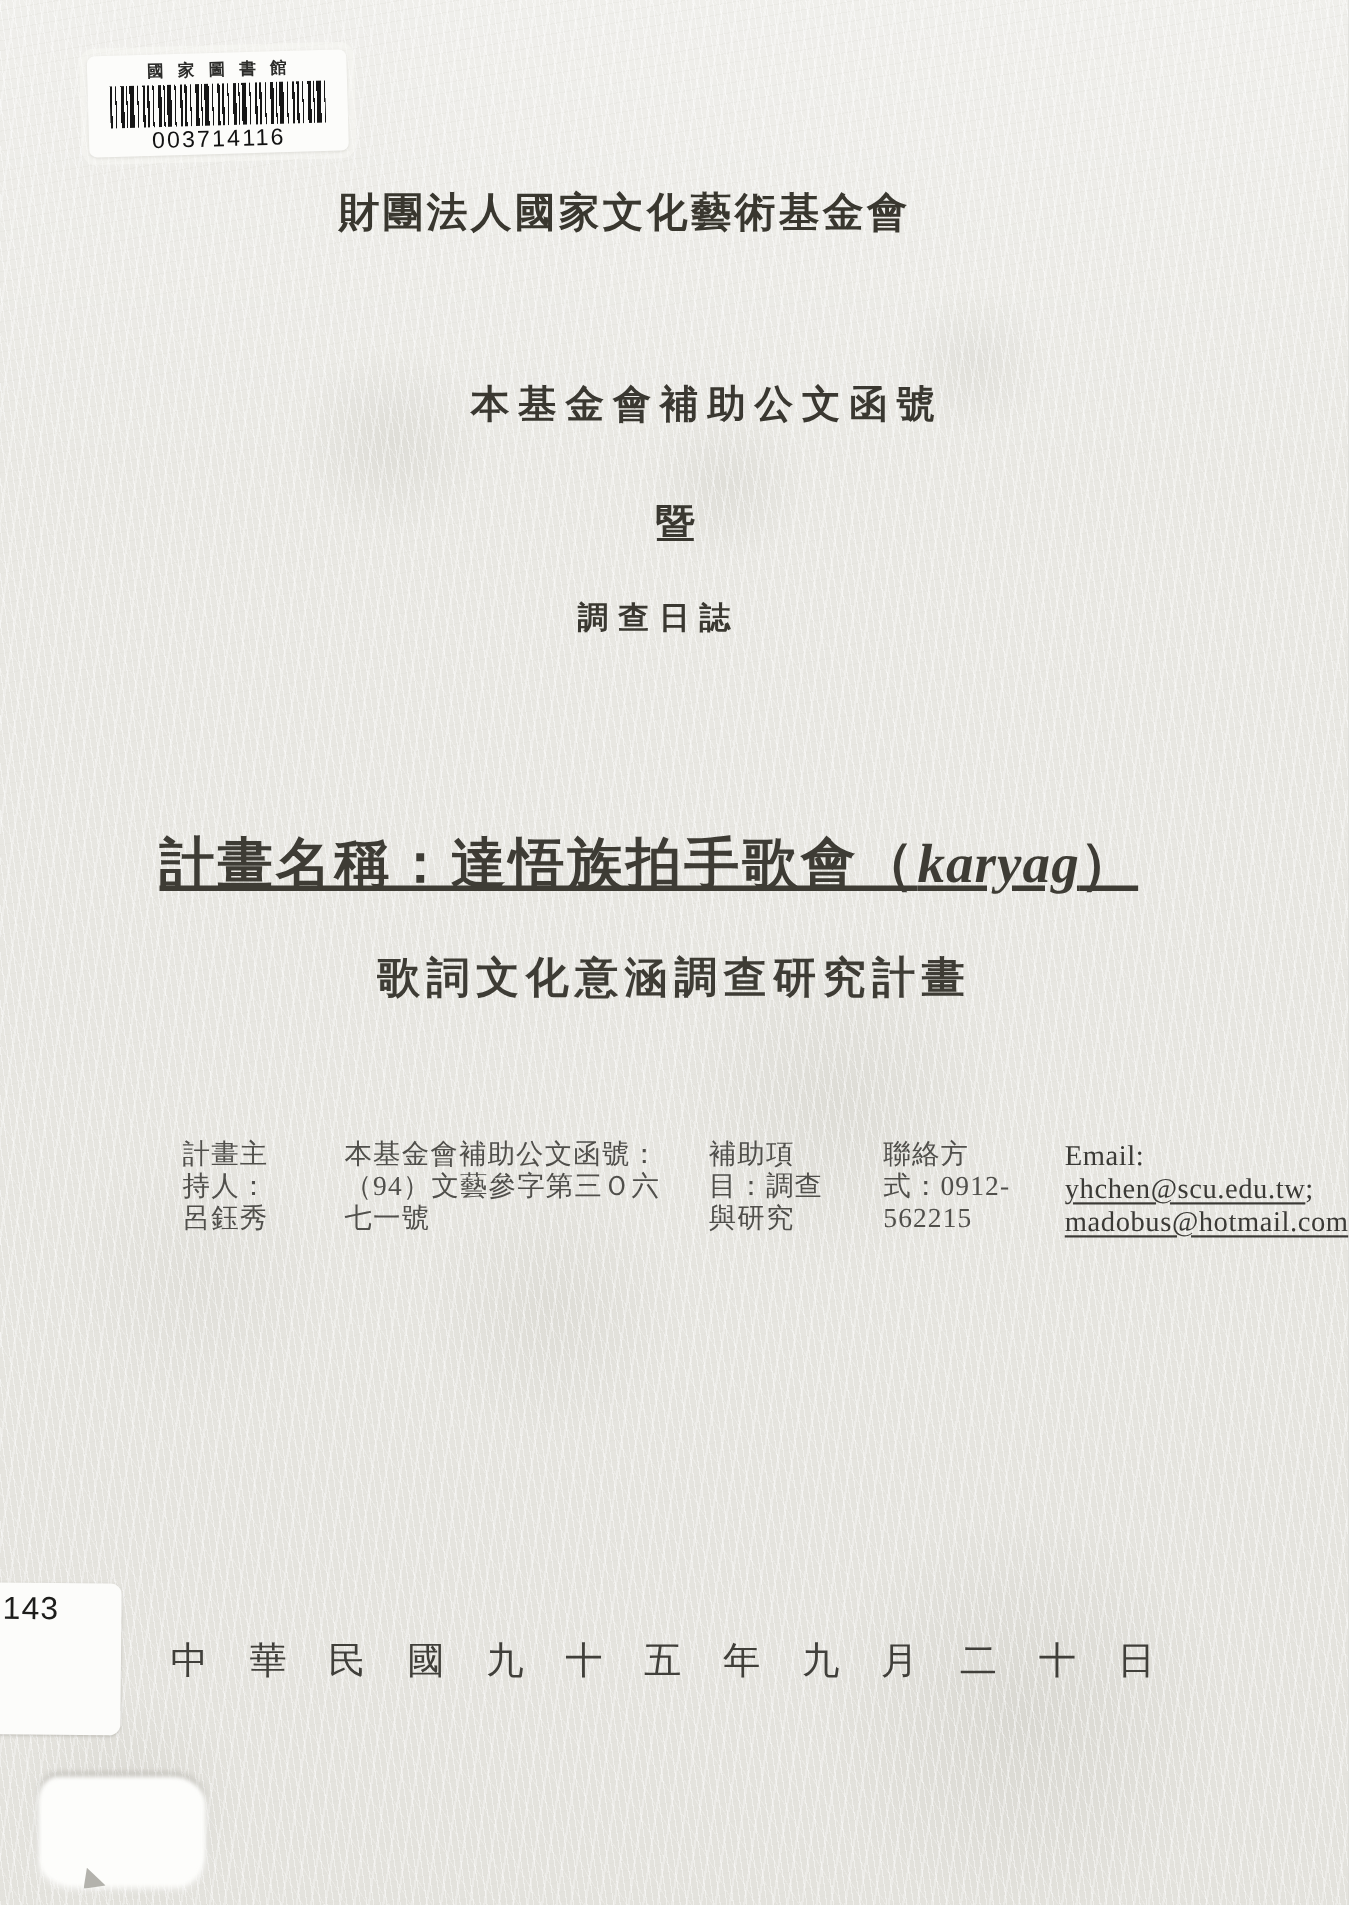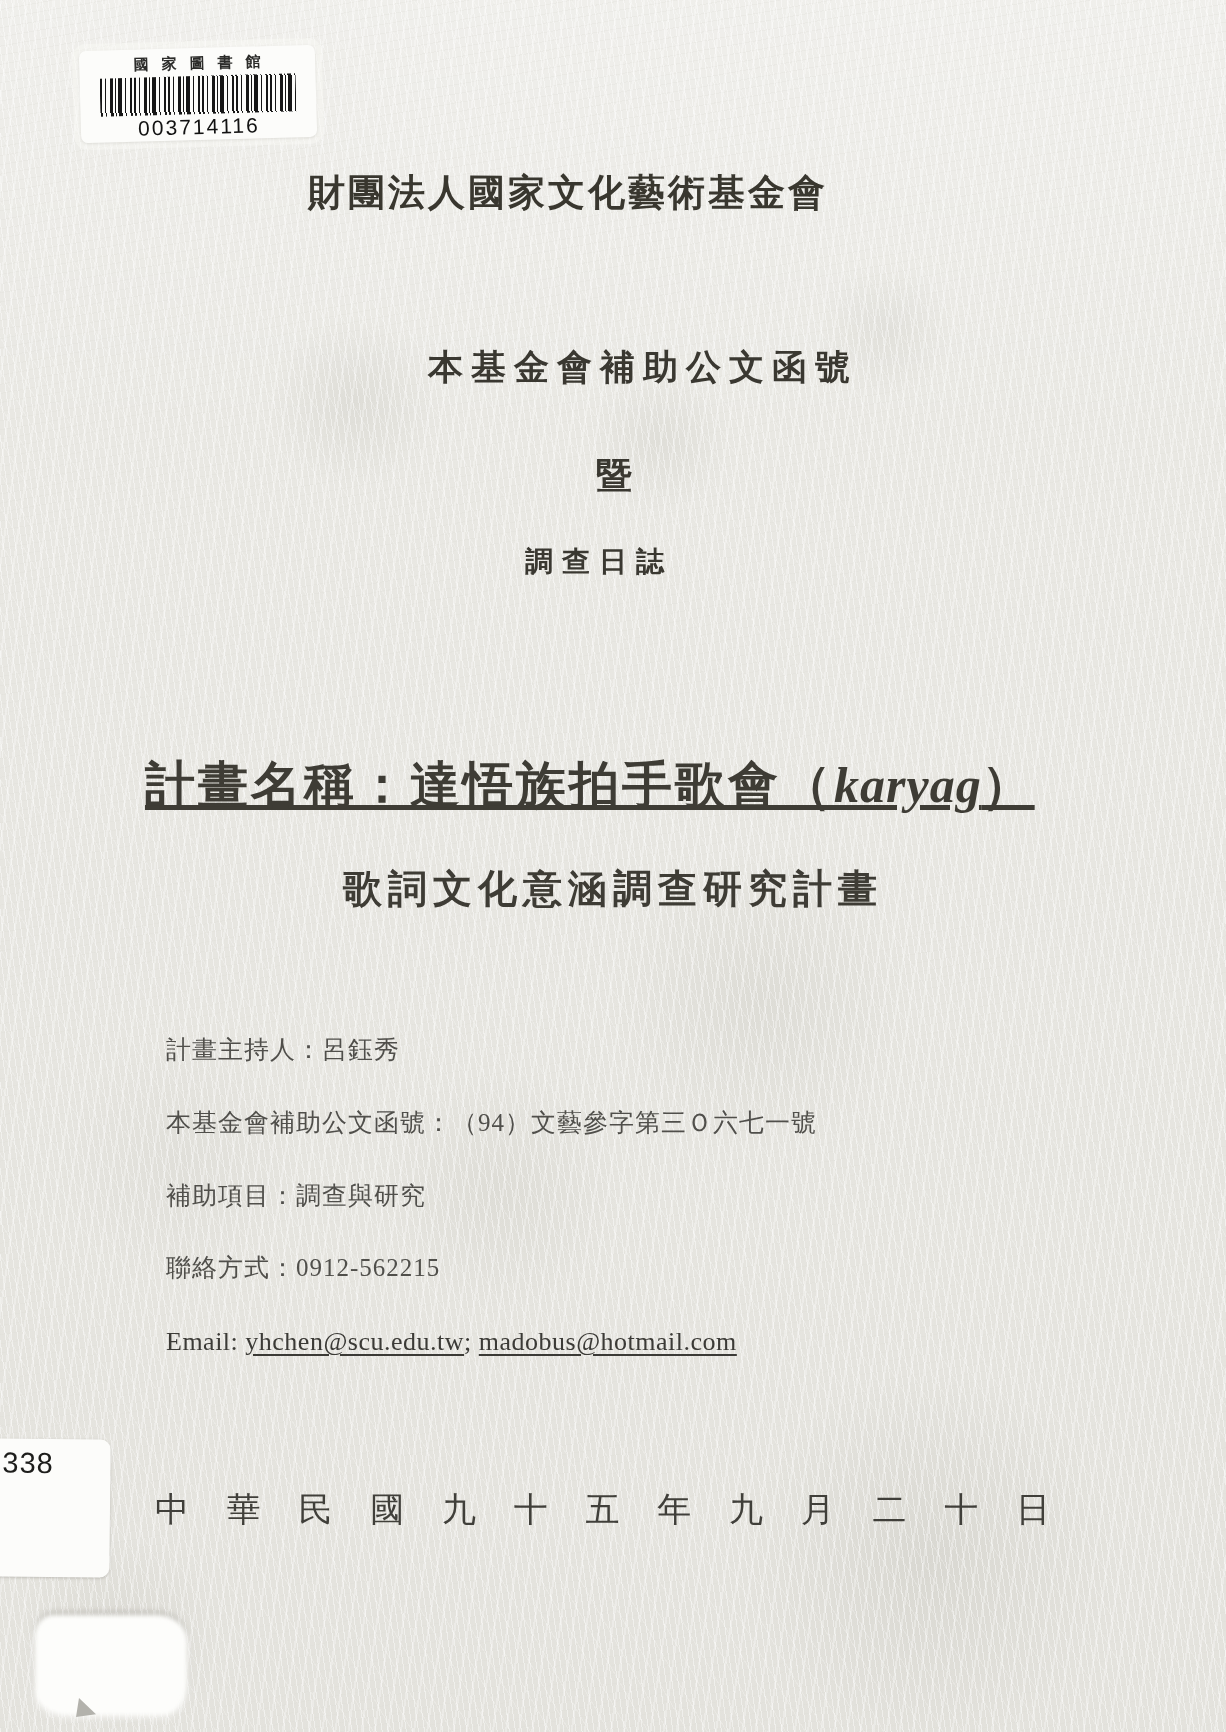--- a/index.html
+++ b/index.html
@@ -83,21 +83,21 @@
   }
   .project-line1 .italic{font-style:italic;letter-spacing:1px;}
   .project-line2{
     position:absolute;left:343px;top:862px;
     font-size:39px;font-weight:700;letter-spacing:6px;color:#3e3c35;
   }
 
   
   .details{
     position:absolute;left:166px;top:1036px;
-    display:flex;flex-direction:column;gap:44px;justify-content:flex-end;
+    display:flex;flex-direction:row;gap:44px;justify-content:flex-end;
   }
   .detail{
     font-size:25px;color:#504f4b;letter-spacing:1px;line-height:1.15;
   }
   .detail.email{font-size:26px;color:#3b3a36;letter-spacing:0.5px;}
   .detail.email .underline{text-decoration:underline;text-underline-offset:4px;margin-top:17px;}
 
   
   .date-row{
     position:absolute;left:155px;top:1487px;width:895px;
@@ -168,17 +168,17 @@
     <span>五</span>
     <span>年</span>
     <span>九</span>
     <span>月</span>
     <span>二</span>
     <span>十</span>
     <span>日</span>
   </div>
 
   <div class="spine-sticker">
-      <span>338</span>
+      <span>143</span>
     </div>
   <div class="residue"></div>
   <div class="residue-mark"></div>
 </div>
 
 </body></html>

